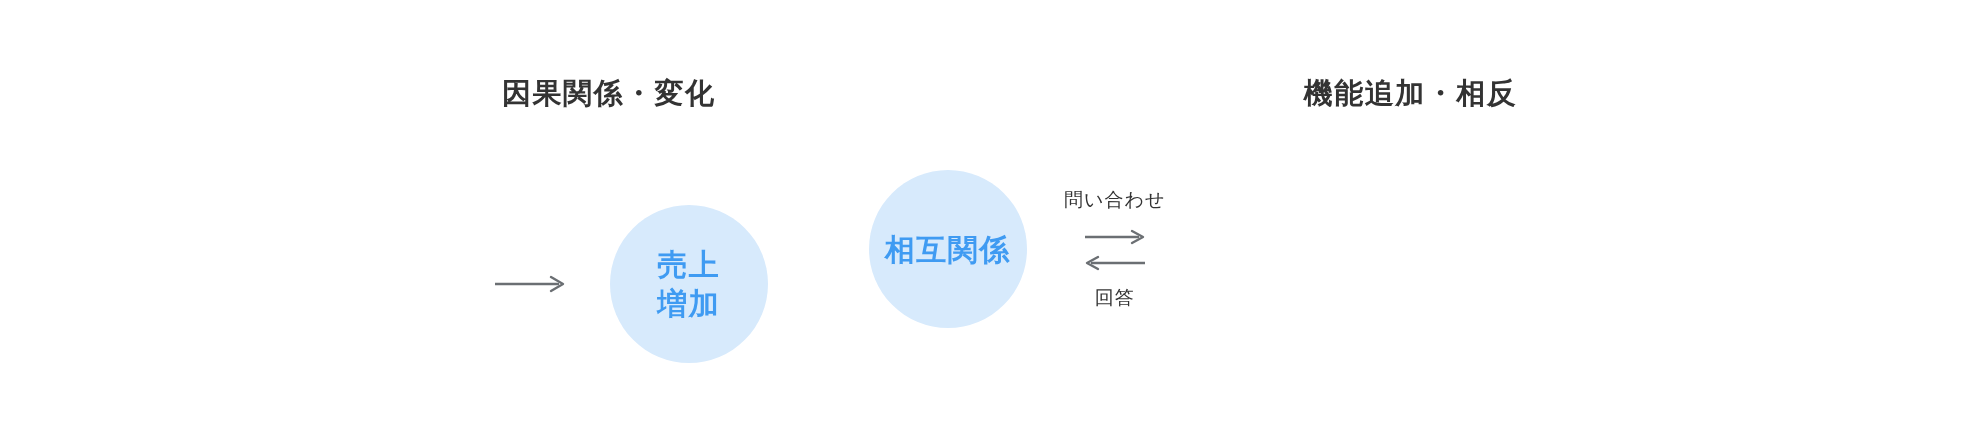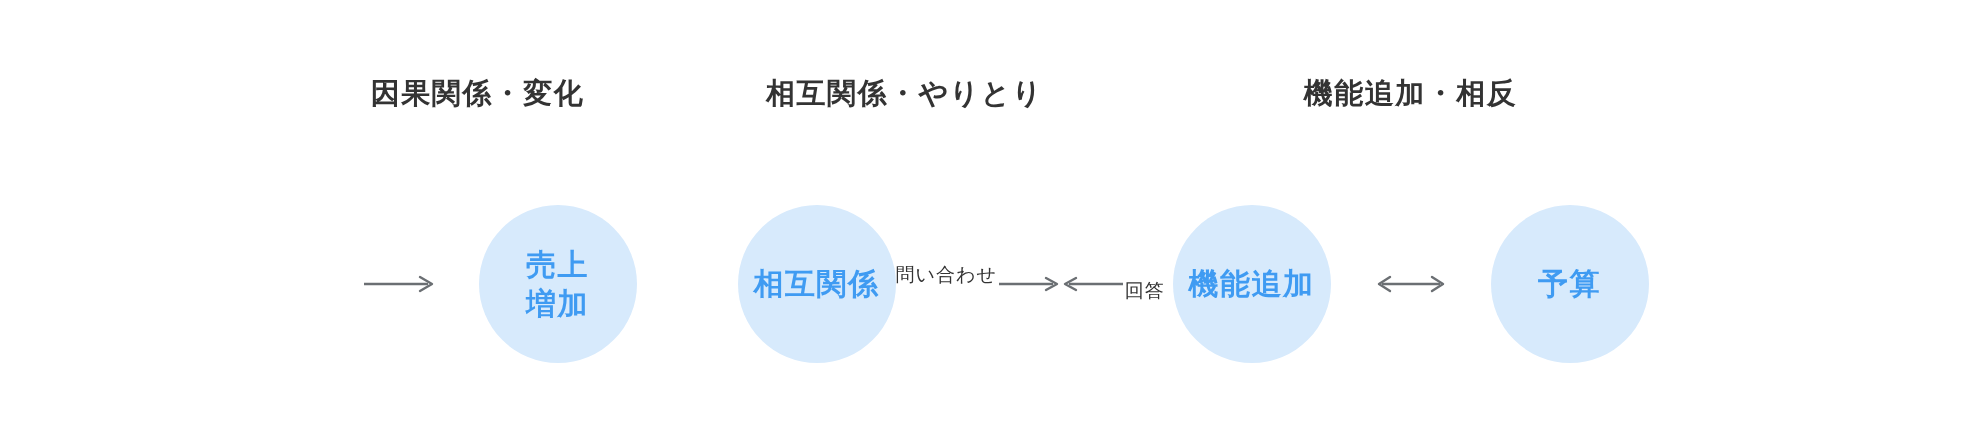--- a/index.html
+++ b/index.html
@@ -66,21 +66,21 @@
     display: flex;
     align-items: center;
     justify-content: center;
     color: var(--arrow, #6b6f73);
     flex: 0 0 auto;
   }
 
   .arrow-stack {
     width: 176px;
     display: flex;
-    flex-direction: row;
+    flex-direction: column;
     align-items: center;
     color: var(--arrow, #6b6f73);
     flex: 0 0 auto;
   }
 
   .arrow-stack svg { display: block; }
   .arrow-stack .gap { height: 8px; }
 
   .small-label {
     font-size: 19px;
@@ -108,47 +108,35 @@
           <line x1="2" y1="11" x2="66" y2="11" stroke="currentColor" stroke-width="2.4"></line>
           <polyline points="58,4 70,11 58,18" fill="none" stroke="currentColor" stroke-width="2.4" stroke-linecap="round" stroke-linejoin="round"></polyline>
         </svg>
       </div>
       <div class="node">売上
 増加</div>
     </div>
   </section>
 
   <section class="group">
-    <h2 class="group-title">相互関係・やりとり</h2>
     <div class="pair-row">
       <div class="node">相互関係</div>
       <div class="arrow-stack">
         <div class="small-label top">問い合わせ</div>
         <svg width="64" height="18" viewBox="0 0 64 18" aria-hidden="true">
           <line x1="2" y1="9" x2="56" y2="9" stroke="currentColor" stroke-width="2.4"></line>
           <polyline points="49,3 60,9 49,15" fill="none" stroke="currentColor" stroke-width="2.4" stroke-linecap="round" stroke-linejoin="round"></polyline>
         </svg>
         <div class="gap"></div>
         <svg width="64" height="18" viewBox="0 0 64 18" aria-hidden="true">
           <line x1="8" y1="9" x2="62" y2="9" stroke="currentColor" stroke-width="2.4"></line>
           <polyline points="15,3 4,9 15,15" fill="none" stroke="currentColor" stroke-width="2.4" stroke-linecap="round" stroke-linejoin="round"></polyline>
         </svg>
         <div class="small-label bottom">回答</div>
       </div>
     </div>
   </section>
 
   <section class="group">
     <h2 class="group-title">機能追加・相反</h2>
-    <div class="pair-row">
-      <div class="node">機能追加</div>
-      <div class="arrow-area">
-        <svg width="70" height="22" viewBox="0 0 70 22" aria-hidden="true">
-          <line x1="6" y1="11" x2="64" y2="11" stroke="currentColor" stroke-width="2.4"></line>
-          <polyline points="14,4 3,11 14,18" fill="none" stroke="currentColor" stroke-width="2.4" stroke-linecap="round" stroke-linejoin="round"></polyline>
-          <polyline points="56,4 67,11 56,18" fill="none" stroke="currentColor" stroke-width="2.4" stroke-linecap="round" stroke-linejoin="round"></polyline>
-        </svg>
-      </div>
-      <div class="node">予算</div>
-    </div>
   </section>
 
 </div>
 
 </body></html>

